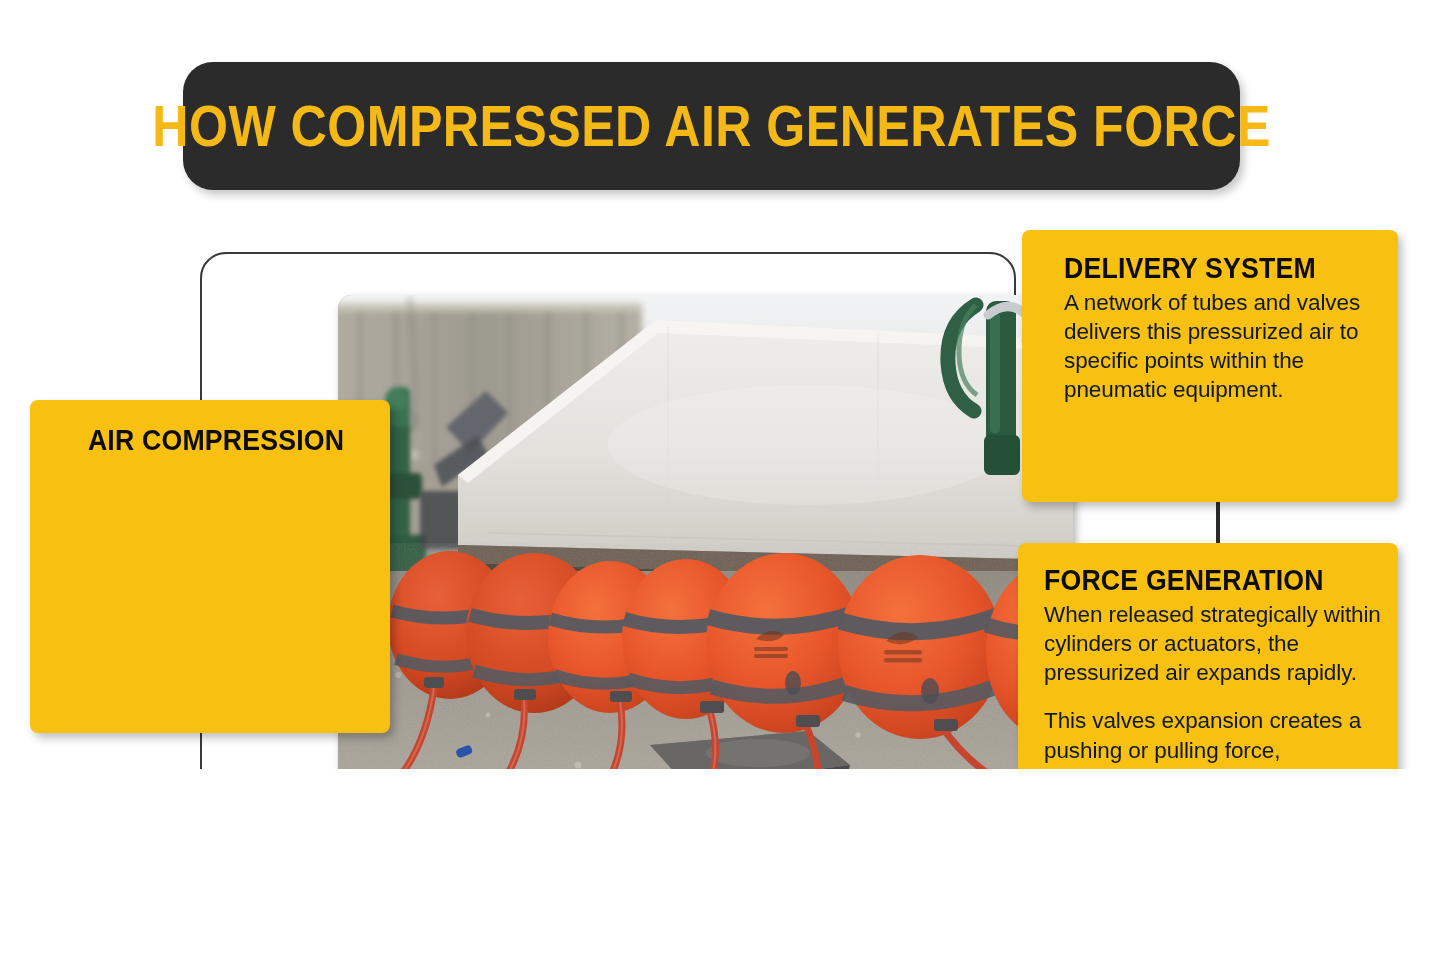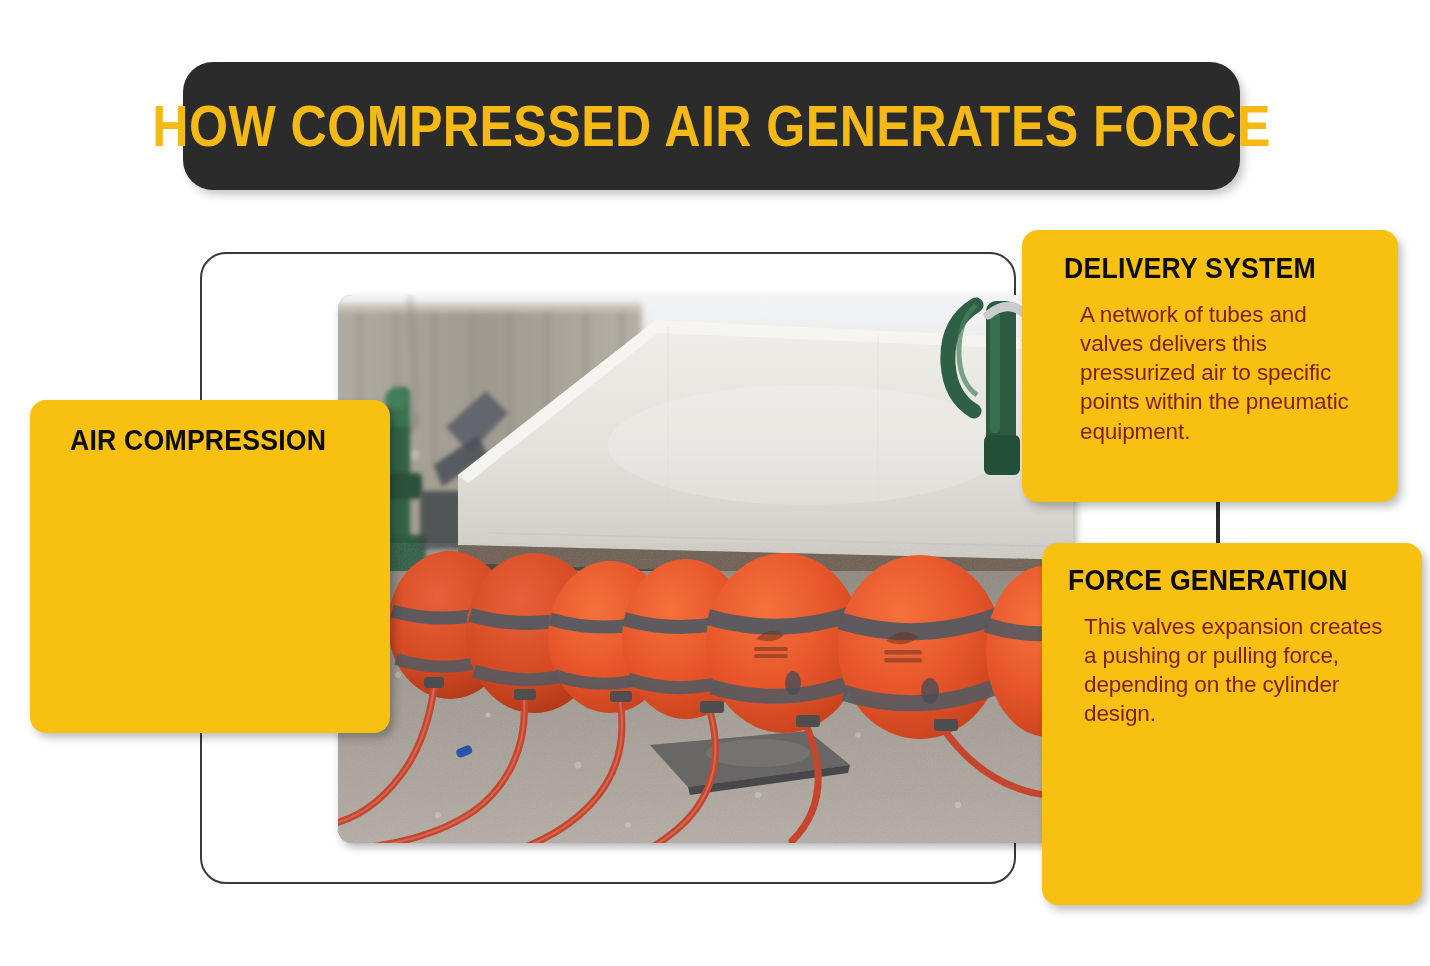--- a/index.html
+++ b/index.html
@@ -6,21 +6,21 @@
     margin: 0;
     padding: 0;
     background: #ffffff;
   }
   body {
     font-family: "Liberation Sans", sans-serif;
   }
   #page {
     position: relative;
     width: 1430px;
-    height: 966px;
+    height: 769px;
     background: #ffffff;
     overflow: hidden;
   }
 
   
   #title-banner {
     position: absolute;
     left: 183px;
     top: 62px;
     width: 1057px;
@@ -69,58 +69,59 @@
     overflow: hidden;
     box-shadow: 3px 4px 9px rgba(0,0,0,0.30);
     background: #9a958d;
   }
   #photo-wrap svg { display: block; width: 735px; height: 548px; }
 
   
   .card {
     position: absolute;
     background: #f8c112;
-    border-radius: 16px;
+    border-radius: 8px;
     box-shadow: 4px 5px 9px rgba(0,0,0,0.25);
     box-sizing: border-box;
   }
   .card-head {
     font-family: "Liberation Sans Narrow", "Liberation Sans", sans-serif;
     font-weight: bold;
     color: #0d0d0d;
     font-size: 29px;
     line-height: 1.02;
     letter-spacing: 0.2px;
     transform: scaleX(0.92);
     transform-origin: left center;
     white-space: nowrap;
     margin: 0 0 4px 0;
   }
   .card-para {
     font-family: "Liberation Sans", sans-serif;
-    color: #7f1d1d;
+    color: #0f172a;
     font-size: 22.5px;
     line-height: 1.30;
-    margin: 16px;
+    margin: 0;
     letter-spacing: -0.1px;
   }
   .card-para + .card-para { margin-top: 19px; }
 
   #card-air-compression {
     left: 30px;  top: 400px;
     width: 360px; height: 333px;
     padding: 26px 22px 0 40px;
+    text-align: right;
   }
   #card-delivery-system {
     left: 1022px; top: 230px;
     width: 376px; height: 272px;
     padding: 24px 14px 0 42px;
   }
   #card-force-generation {
-    left: 1042px; top: 543px;
+    left: 1018px; top: 543px;
     width: 380px; height: 362px;
     padding: 23px 10px 0 26px;
   }
 
   
   #connector-line {
     position: absolute;
     left: 1216px;
     top: 499px;
     width: 3.5px;
@@ -351,16 +352,17 @@
     <p class="card-head">AIR COMPRESSION</p>
   </div>
 
   <div class="card" id="card-delivery-system">
     <p class="card-head">DELIVERY SYSTEM</p>
     <p class="card-para">A network of tubes and valves delivers this pressurized air to specific points within the pneumatic equipment.</p>
   </div>
 
   <div class="card" id="card-force-generation">
     <p class="card-head">FORCE GENERATION</p>
+    <p class="card-para">When released strategically within cylinders or actuators, the pressurized air expands rapidly.</p>
     <p class="card-para">This valves expansion creates a pushing or pulling force, depending on the cylinder design.</p>
   </div>
 
 </div>
 
 </body></html>

